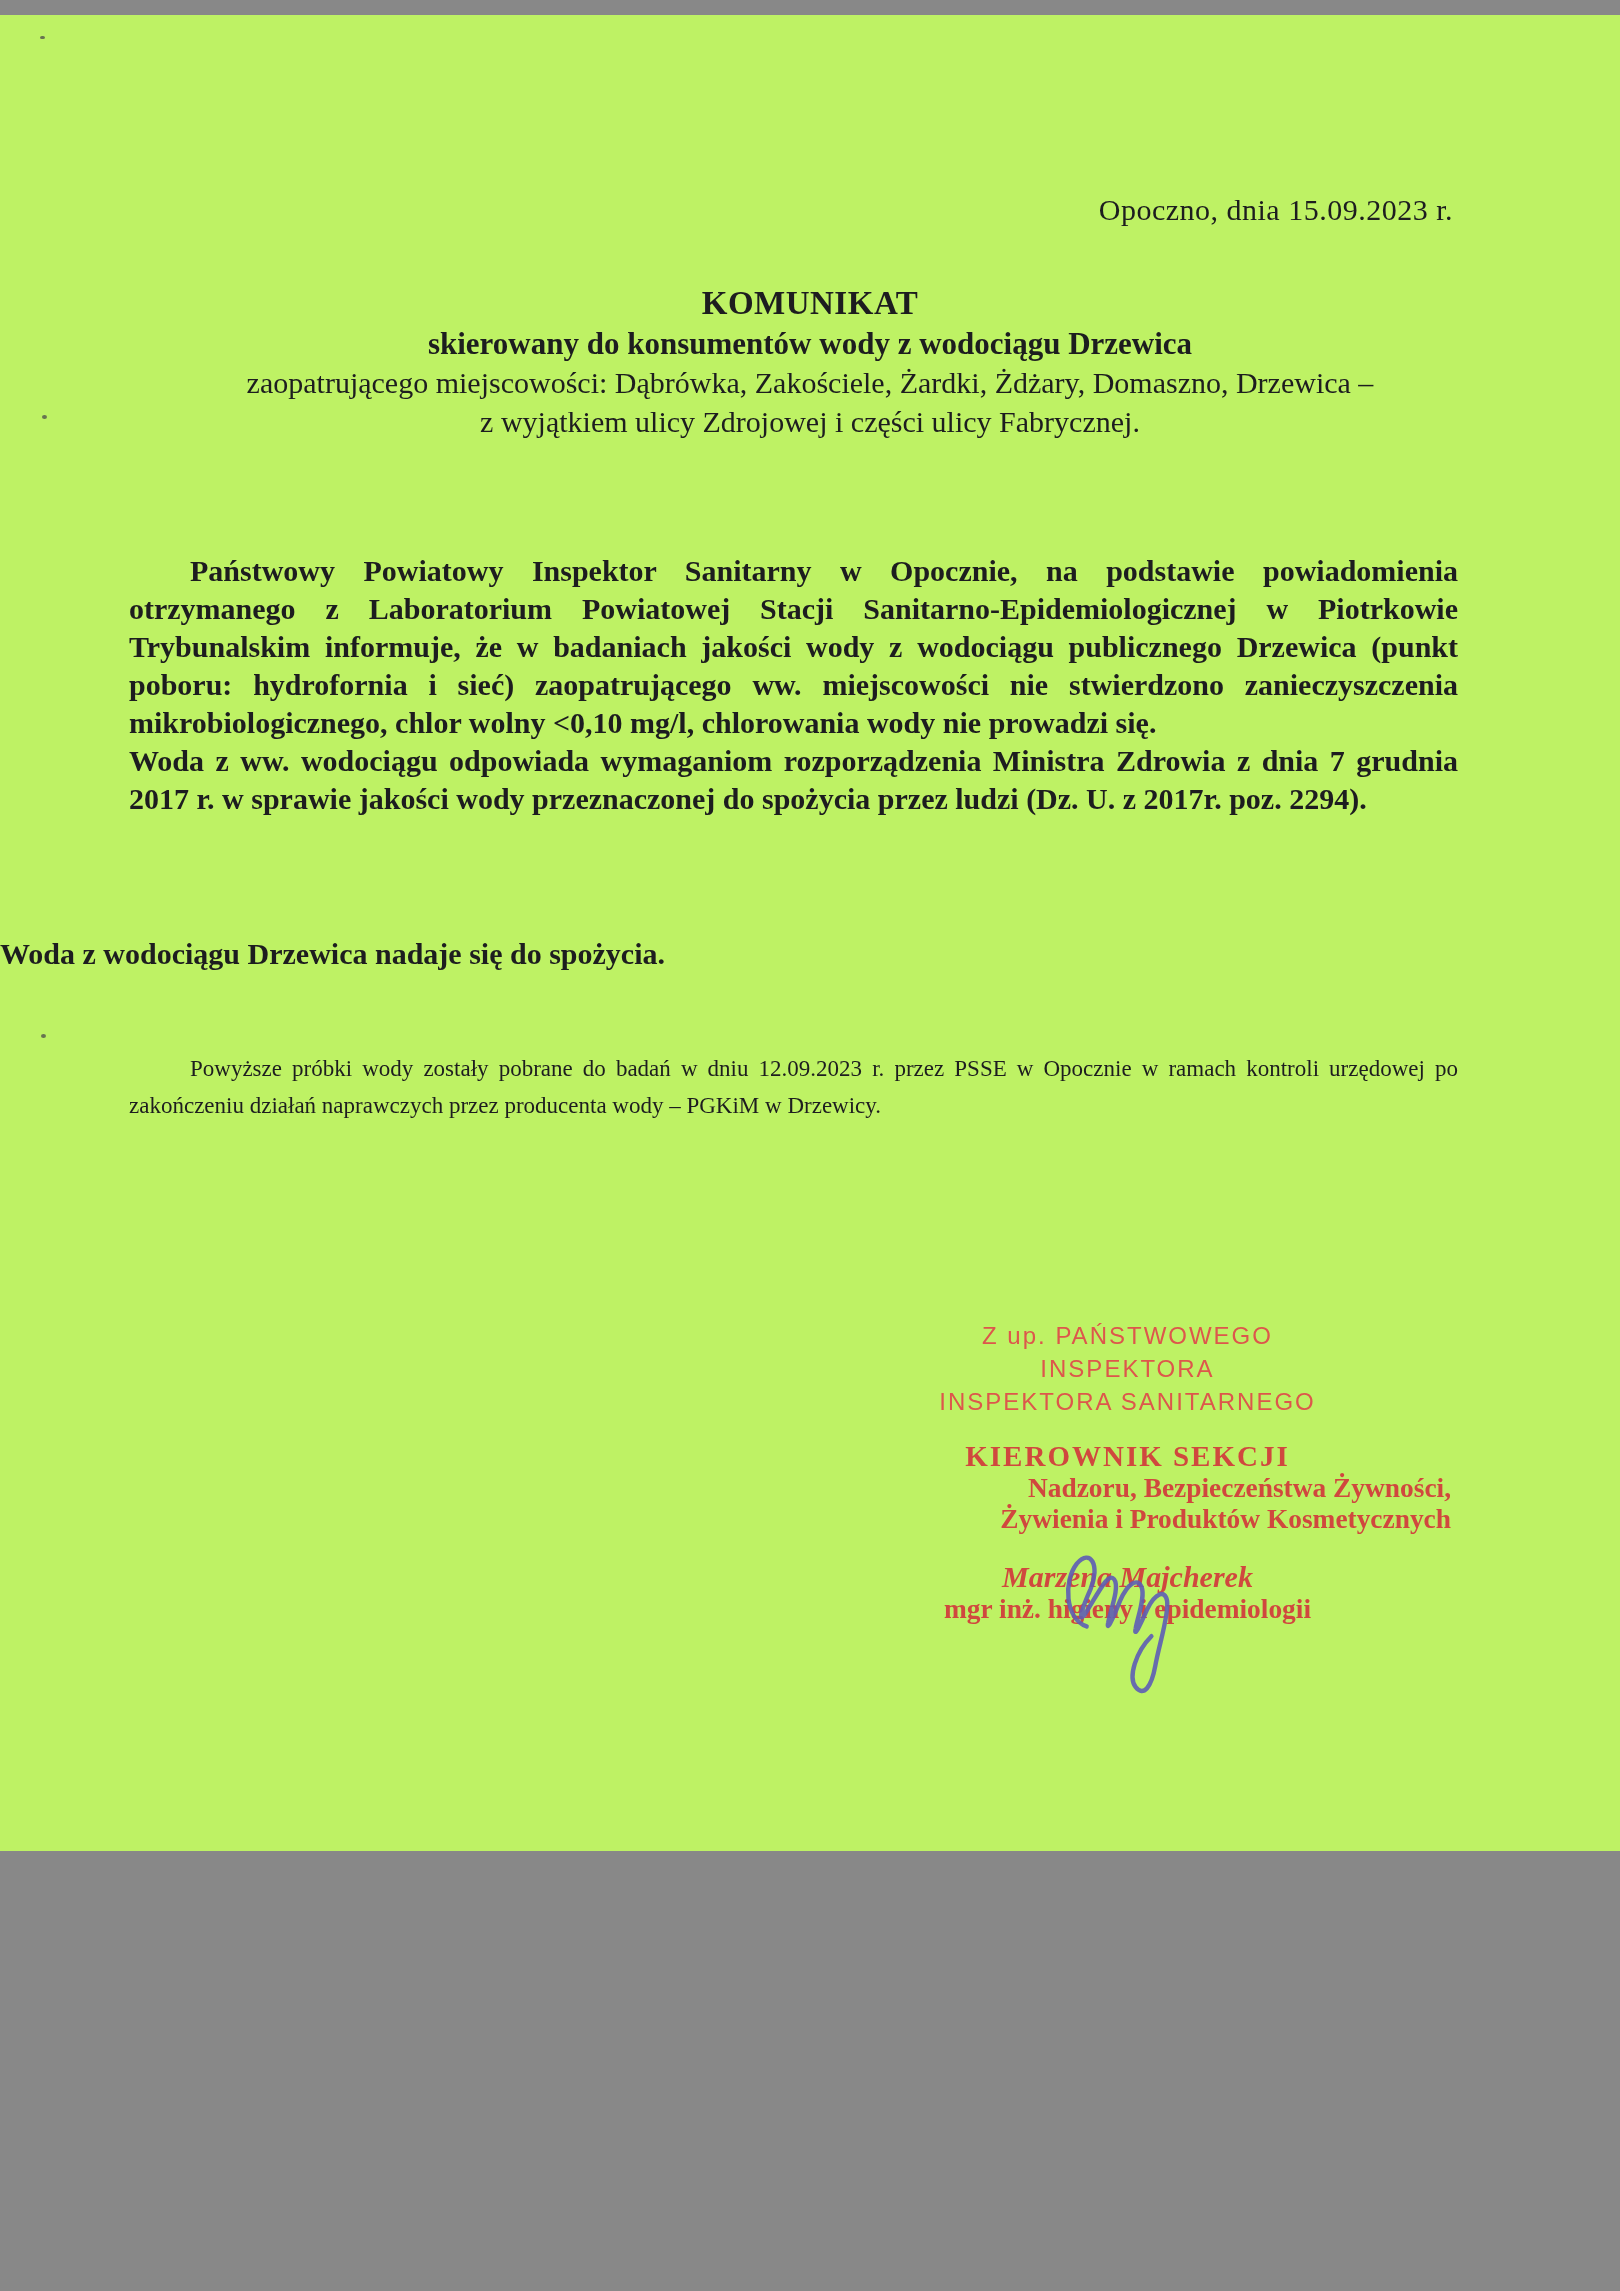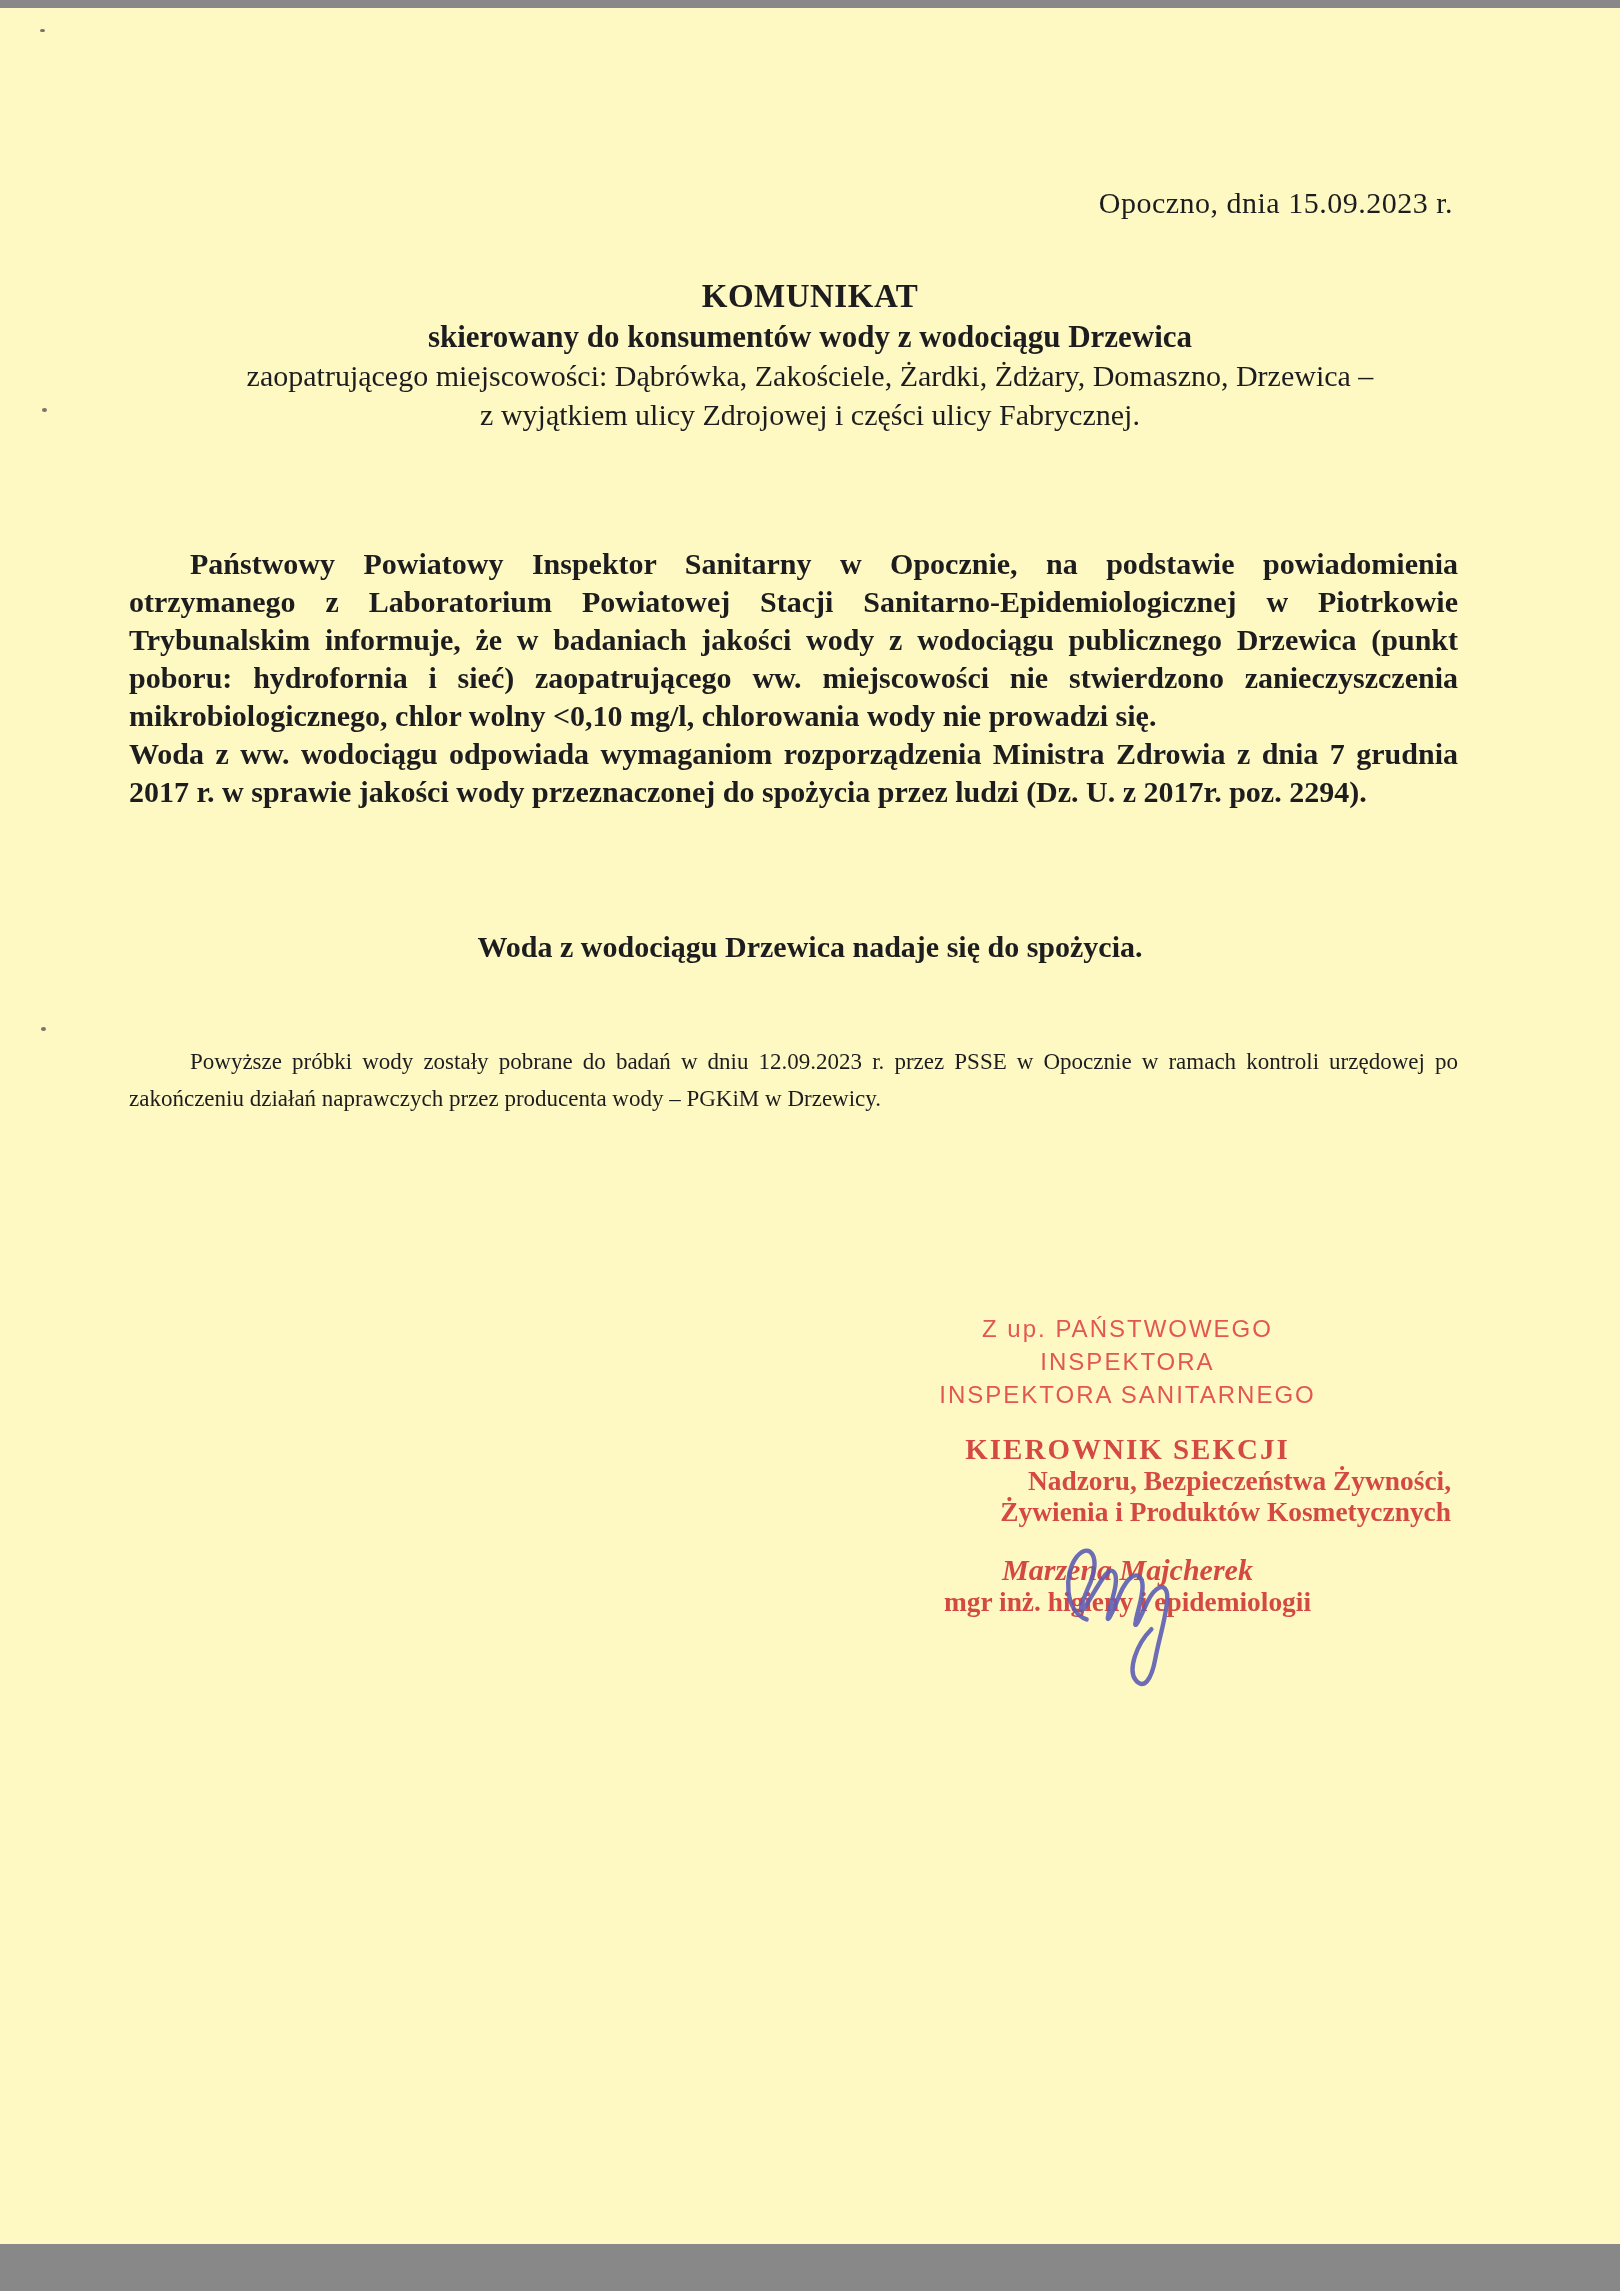--- a/index.html
+++ b/index.html
@@ -1,21 +1,21 @@
 <!DOCTYPE html>
 <html lang="pl"><head>
 <meta charset="utf-8">
 <style>
   html,body { margin:0; padding:0; background:#888; }
   .page {
     position: relative;
     width: 1620px;
-    height: 2236px;
-    margin: 8px auto;
-    background: #fef9c3;
+    height: 1836px;
+    margin: 15px auto;
+    background: #bef264;
     font-family: "Liberation Serif", "DejaVu Serif", serif;
     color: #1d1d1f;
     overflow: hidden;
   }
   .dateline {
     position: absolute;
     top: 178px;
     right: 167px;
     font-size: 30px;
     letter-spacing: 0.5px;
@@ -52,21 +52,21 @@
     line-height: 38px;
     text-align: justify;
   }
   .main-text p { margin: 0; font-weight: bold; }
   .p-indent { text-indent: 61px; }
   .statement {
     position: absolute;
     top: 922px;
     left: 0;
     width: 100%;
-    text-align: center;
+    text-align: left;
     font-size: 30px;
     font-weight: bold;
   }
   .closing-text {
     position: absolute;
     left: 129px;
     top: 1035px;
     width: 1329px;
     font-size: 23px;
     line-height: 37px;

